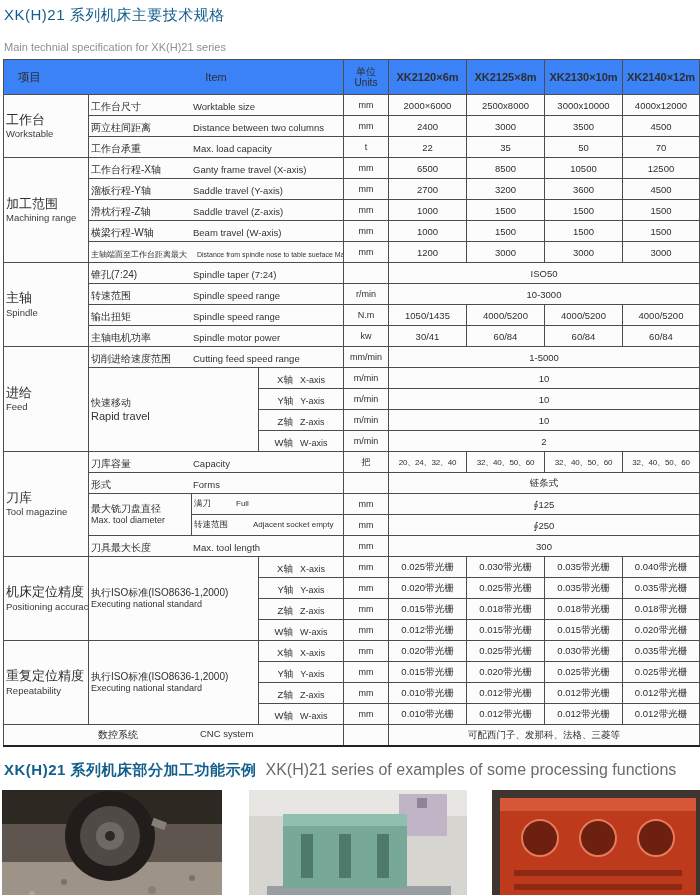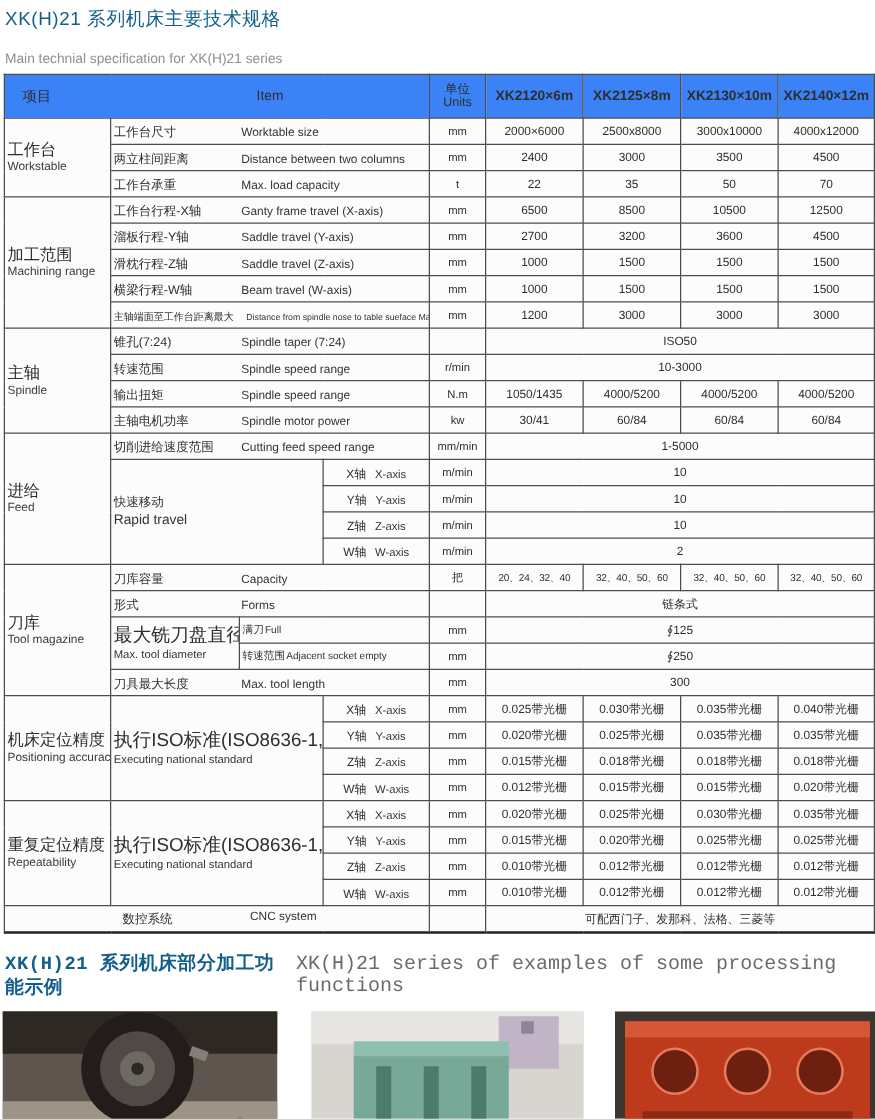--- a/index.html
+++ b/index.html
@@ -20,37 +20,37 @@
   td.g .gen{font-size:9.5px;color:#3a3a3a;}
   td.it{padding-left:7px;}
   td.it .izh{display:inline-block;width:102px;font-size:10px;}
   td.it .ien{font-size:9.5px;color:#333;}
   td.it.sm .izh{font-size:8px;width:106px;}
   td.it.sm .ien{font-size:7px;}
   td.im{padding-left:7px;line-height:1.3;white-space:normal;}
   td.im .izh2{font-size:10px;}
   td.im .ien2{font-size:11px;color:#333;}
   td.istd{padding-left:6px;line-height:1.3;white-space:normal;}
-  td.istd .izh2{font-size:15px;}
+  td.istd .izh2{font-size:10px;}
   td.istd .ien2{font-size:9px;color:#333;}
   td.s{text-align:center;}
   td.s .szh{font-size:9.5px;margin-right:7px;}
   td.s .sen{font-size:9px;color:#333;}
   td.sw{font-size:8px;padding-left:3px;}
   td.sw .szh{margin-right:1px;font-size:8.5px;}
-  td.sw .sen{font-size:8px;color:#333;}
+  td.sw .sen{font-size:8px;color:#333;margin-left:24px;}
   td.u{text-align:center;font-size:9px;}
   td.v{text-align:center;font-size:9.5px;}
   td.v.cap{font-size:8px;letter-spacing:-0.2px;}
   td.cnc{padding:0;}
   .cnc-in{display:flex;padding-left:92px;}
   .cnc-in .zh{display:inline-block;width:102px;font-size:10px;}
   .cnc-in .en{font-size:9.5px;color:#333;}
   tr.bsep td{border-bottom:2px solid #222;}
-  .sec2{display:flex;align-items:baseline;padding:14px 12px 4px 4px;font-family:Liberation Mono, monospace;}
+  .sec2{display:flex;align-items:baseline;padding:14px 12px 4px 4px;}
   .s2-zh{font-size:15px;font-weight:bold;color:#135f8c;letter-spacing:.5px;}
   .s2-en{font-size:16px;color:#6b6b6b;margin-left:9px;}
   .photos{display:flex;padding-left:2px;margin-top:6px;}
   .fig{display:flex;flex-direction:column;}
   .fig1{width:220px;}
   .fig2{width:218px;margin-left:27px;}
   .fig3{width:210px;margin-left:25px;}
   .fig svg{display:block;}
 </style>
 </head>

